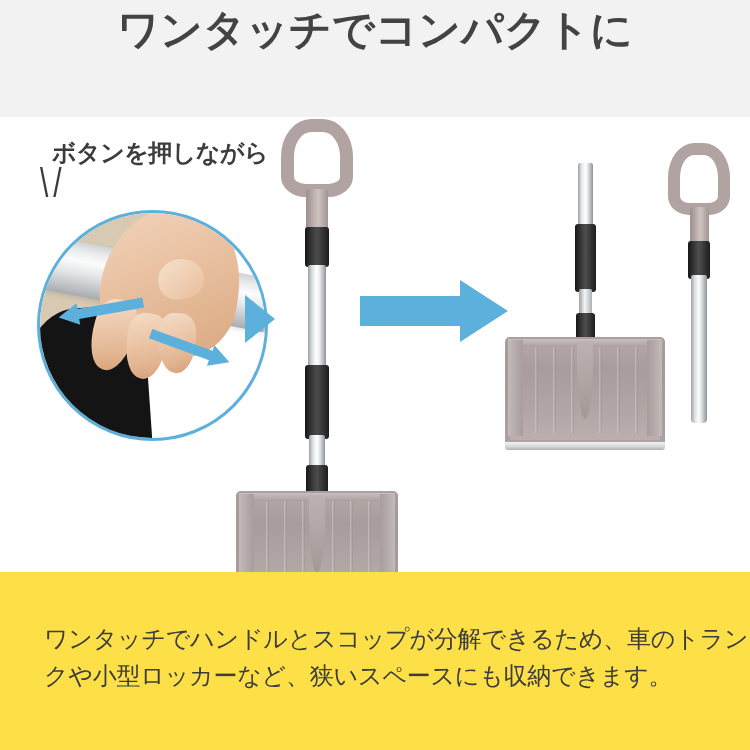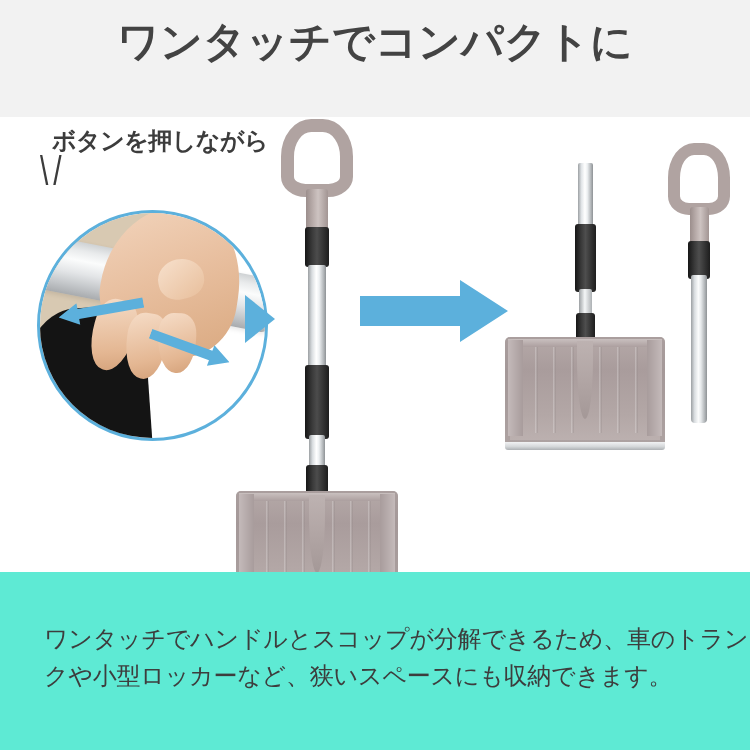--- a/index.html
+++ b/index.html
@@ -27,21 +27,21 @@
   .eyebrow {
     margin: 0;
     padding-top: 9px;
     font-size: 31px;
     font-weight: 400;
     letter-spacing: 0.5px;
     color: #575757;
     line-height: 1.1;
   }
   .headline {
-    margin: 16px;
+    margin: 4px;
     padding-top: 2px;
     font-size: 42px;
     font-weight: 700;
     letter-spacing: 0px;
     color: #434343;
     line-height: 1.15;
   }
 
   
   .stage {
@@ -59,20 +59,21 @@
     left: 40px; top: 9px;
     width: 280px;
   }
   .callout-line {
     font-size: 24px;
     font-weight: 700;
     color: #3c3c3c;
     line-height: 1.28;
     letter-spacing: -0.5px;
     white-space: nowrap;
+    margin-top: 12px;
   }
   .callout-line.l1 { padding-left: 12px; }
   .callout-row {
     display: flex;
     align-items: center;
     margin-top: -1px;
   }
   .slash {
     font-size: 30px;
     font-weight: 400;
@@ -312,21 +313,21 @@
     position: absolute; left: 186px; top: 156px; width: 16px; height: 148px;
     background: linear-gradient(to right,#9ca0a3 0%,#d9dde0 22%,#fbfcfc 46%,#e7eaec 62%,#b0b4b7 86%,#8e9295 100%);
     border-radius: 2px 2px 4px 4px;
   }
 
   
   .caption {
     position: absolute;
     left: 0; top: 572px;
     width: 750px; height: 178px;
-    background: #5eead4;
+    background: #fde047;
   }
   .caption-inner {
     padding: 48px 44px 0 44px;
   }
   .caption-line {
     font-size: 24px;
     font-weight: 400;
     color: #3d3d3d;
     line-height: 1.55;
     letter-spacing: -0.2px;

